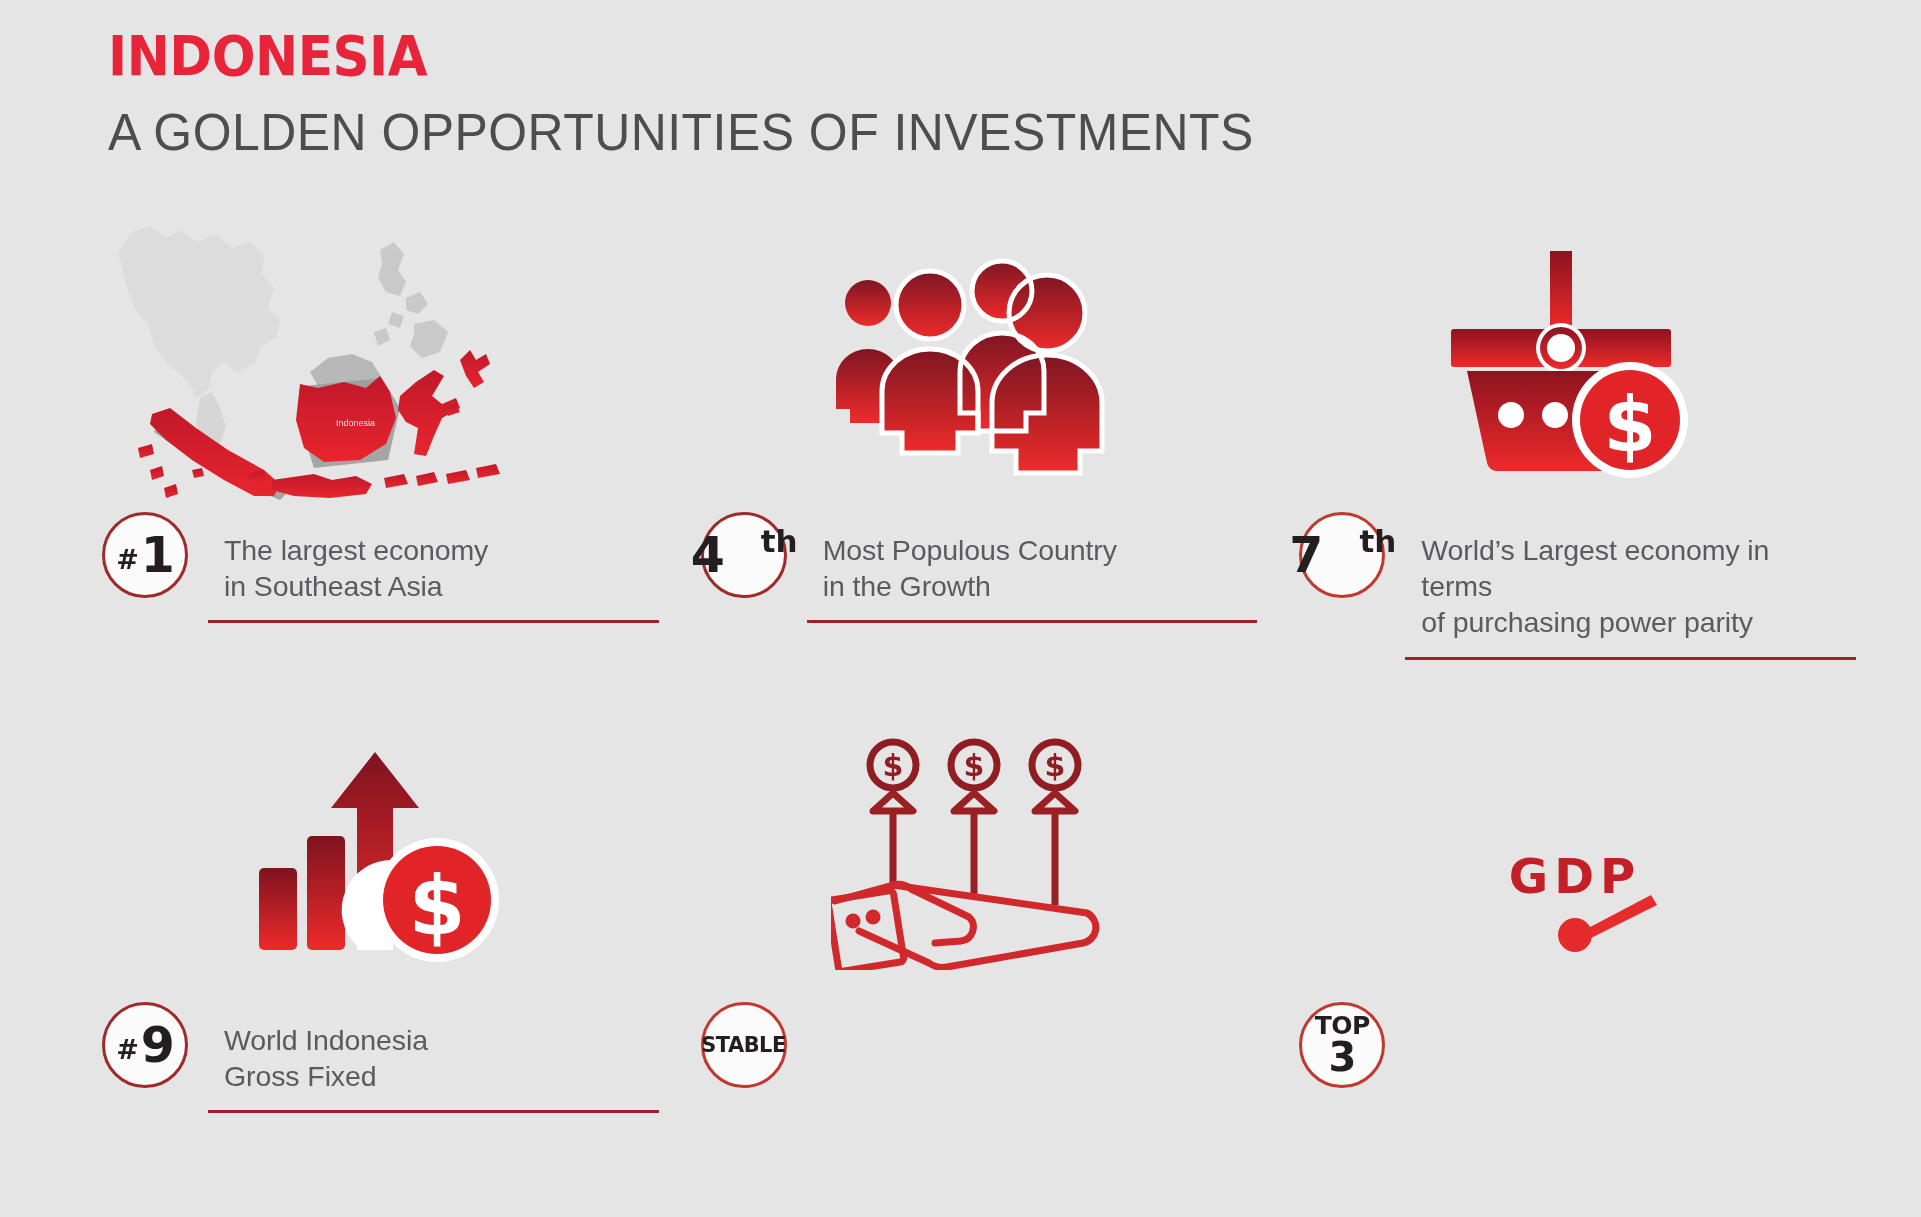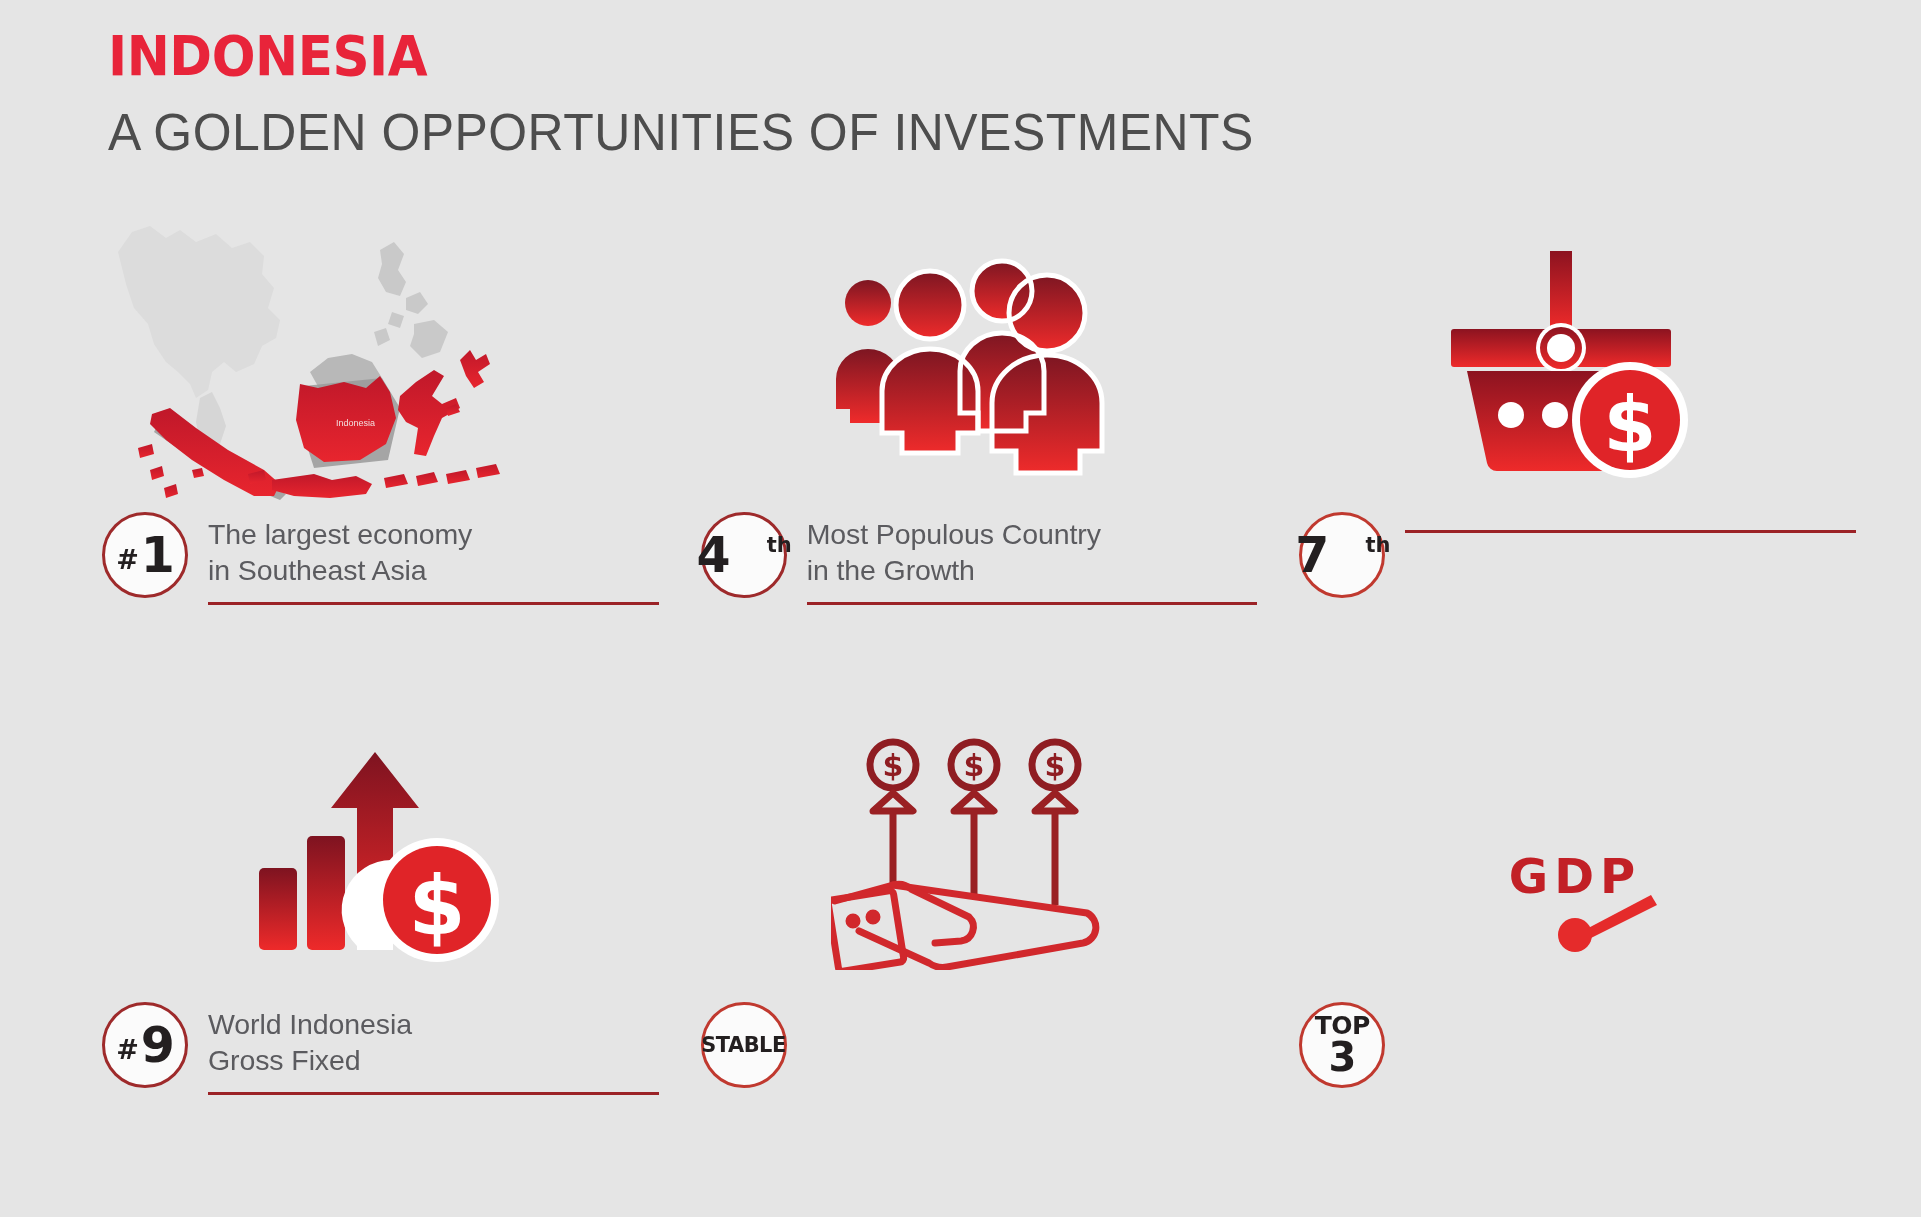--- a/index.html
+++ b/index.html
@@ -69,29 +69,29 @@
     box-sizing:border-box;
   }
   .badge.red-ring{border-color:#c0392f;}
   .badge-txt{
     font-family:"DejaVu Sans", sans-serif;
     font-weight:bold;color:#231f20;
     line-height:1;display:flex;align-items:baseline;
   }
   .badge-hash{font-size:27px;margin-right:2px;position:relative;top:-3px;}
   .badge-num{font-size:49px;letter-spacing:-1px;}
-  .badge-ord{font-size:21px;position:relative;top:-20px;left:1px;margin-left:36px;}
+  .badge-ord{font-size:31px;position:relative;top:-20px;left:1px;margin-left:36px;}
   .badge-word{font-size:22px;letter-spacing:-0.5px;transform:scaleX(0.95);}
   .badge-stack{flex-direction:column;align-items:center;line-height:0.95;}
   .badge-stack .s1{font-size:25px;letter-spacing:-0.5px;}
   .badge-stack .s2{font-size:40px;}
 
   .facttext{flex:1 1 auto;padding-top:4px;}
   .facttext p{
-    margin:0;
+    margin:16px;
     font-family:"Liberation Sans", sans-serif;
     font-size:28.5px;
     line-height:1.27;
     color:#5b5b5f;
     letter-spacing:-0.1px;
     white-space:pre-line;
   }
   .rule{
     margin-top:14px;
     height:3px;background:#9b2226;width:100%;
@@ -259,20 +259,22 @@
         </svg>
       </div>
       <div class="factline">
         <div class="badge red-ring">
           <span class="badge-txt">
             <span class="badge-num">7</span>
             <span class="badge-ord">th</span>
           </span>
         </div>
         <div class="facttext">
+          <p>World’s Largest economy in terms
+of purchasing power parity</p>
           <div class="rule"></div>
         </div>
       </div>
     </div>
 
     <div class="card">
       <div class="art">
         <svg width="265" height="225" viewBox="0 0 265 225">
           <defs>
             <linearGradient id="bc" x1="0" y1="0" x2="0" y2="1">

